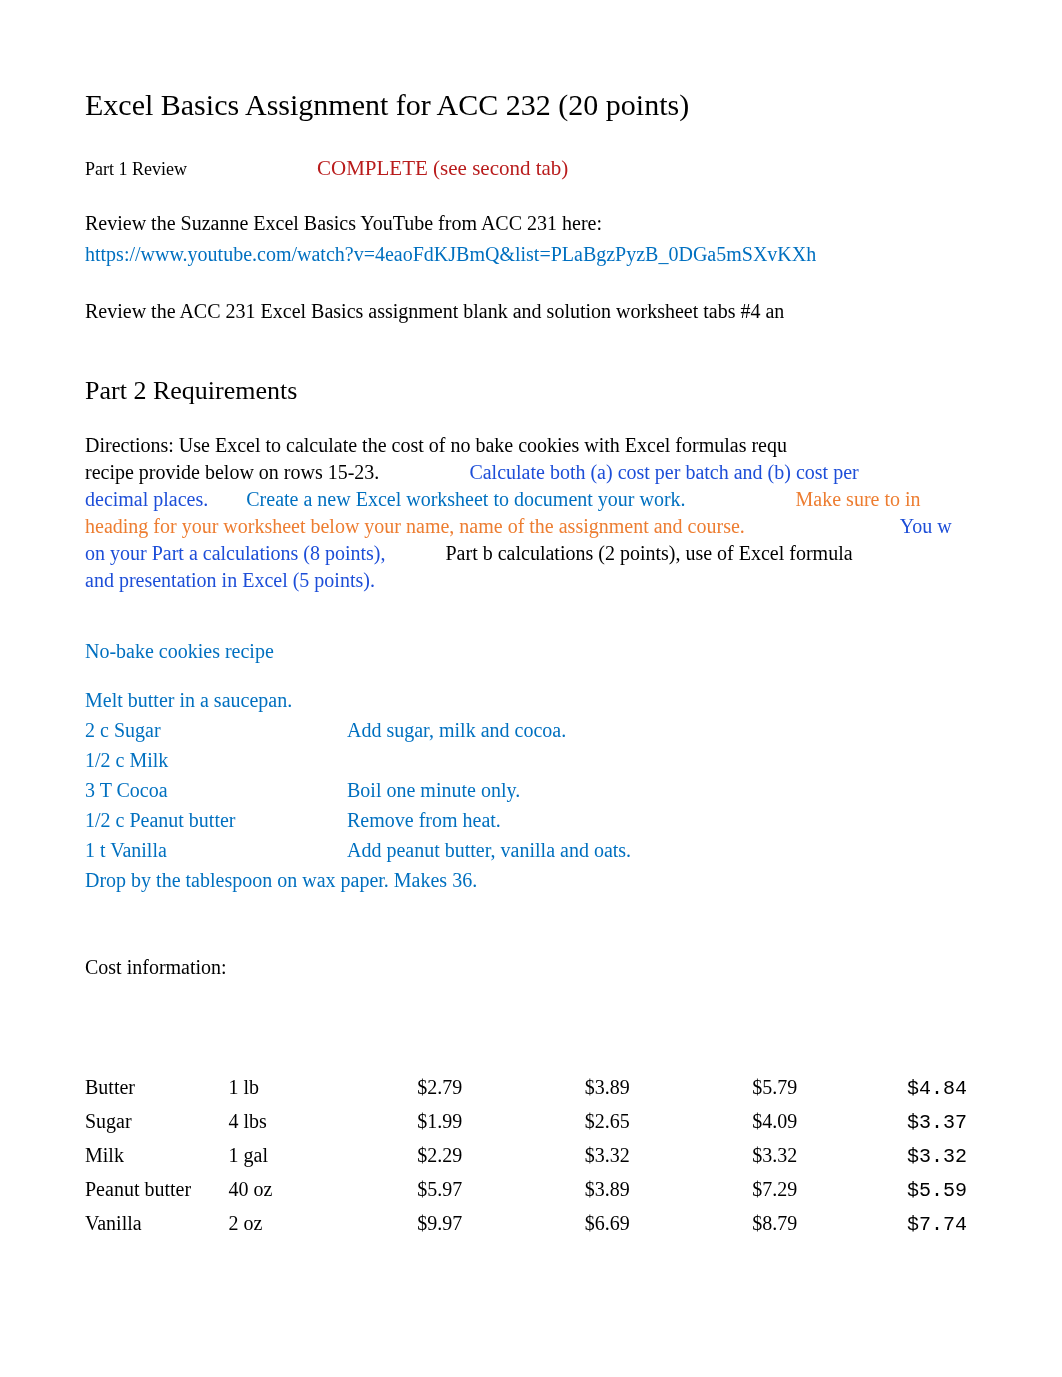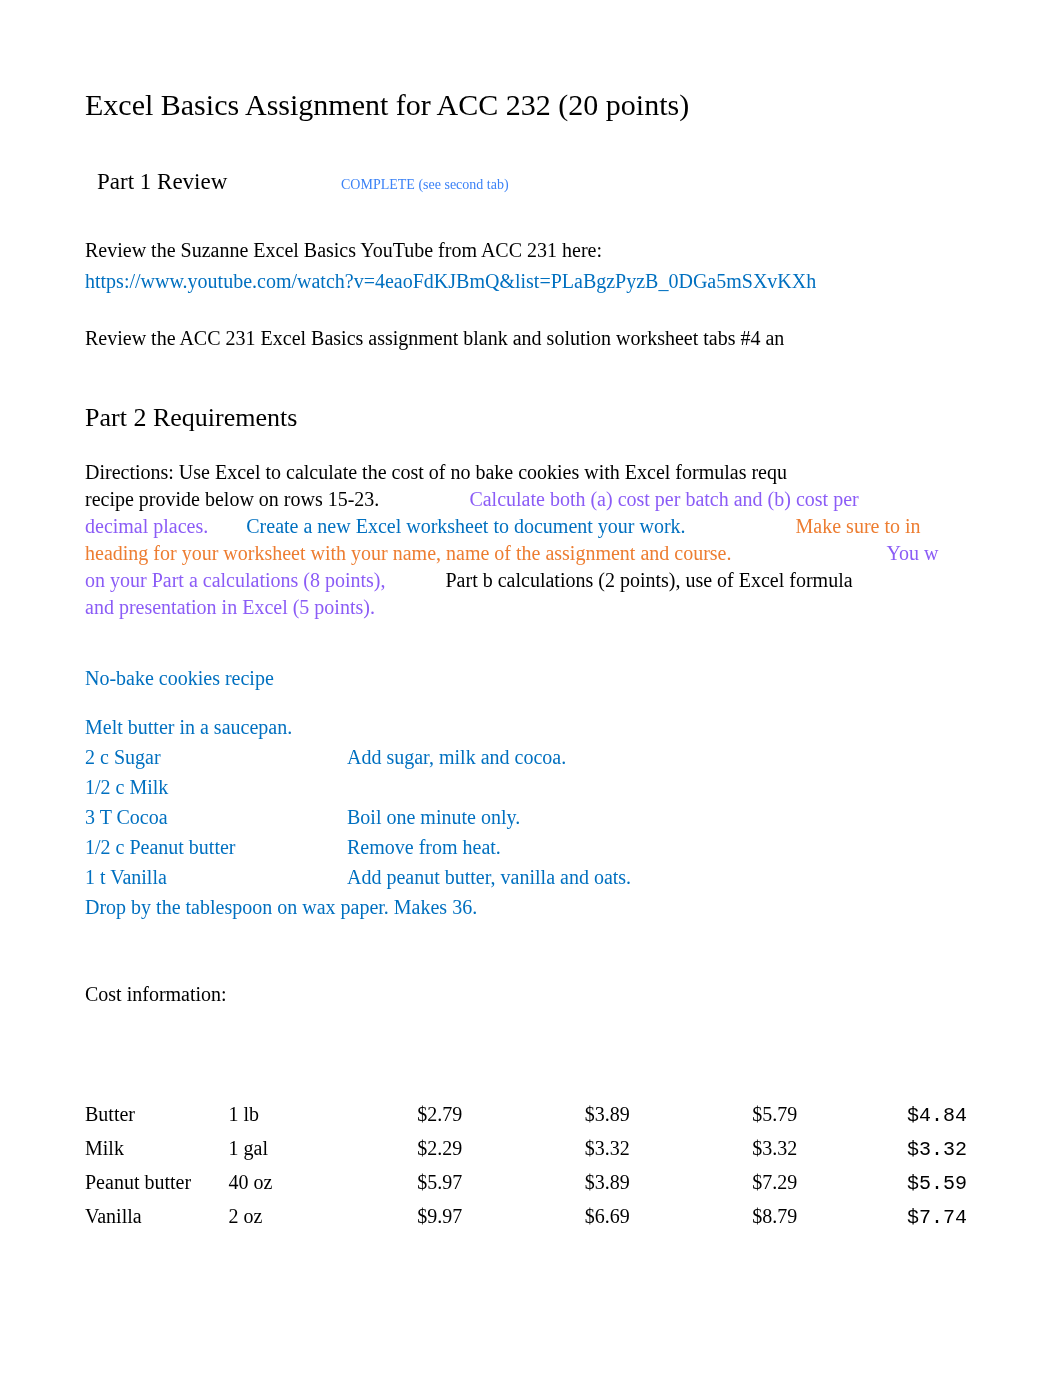--- a/index.html
+++ b/index.html
@@ -17,46 +17,46 @@
     font-size: 30px;
     font-weight: normal;
     margin: 0 0 28px 0;
   }
   .subhead-row {
     display: flex;
     align-items: baseline;
     margin-bottom: 28px;
   }
   h2.subhead {
-    font-size: 23px;
+    font-size: 18px;
     font-weight: normal;
-    margin: 12px;
+    margin: 0;
     width: 232px;
   }
   .complete-note {
-    color: #3b82f6;
-    font-size: 14px;
+    color: #b91c1c;
+    font-size: 21px;
   }
   .para {
     margin: 0 0 4px 0;
   }
   .link {
     color: #0070c0;
   }
   .gap { height: 26px; }
   .gap-lg { height: 44px; }
   h2.part2 {
     font-size: 26px;
     font-weight: normal;
     margin: 0 0 24px 0;
   }
   .directions {
     line-height: 1.35;
   }
-  .red { color: #8b5cf6; }
+  .red { color: #1d4ed8; }
   .blue { color: #0070c0; }
   .darkorange { color: #ed7d31; }
   .recipe-title {
     color: #0070c0;
     margin-bottom: 22px;
   }
   .recipe-row {
     display: flex;
     margin-bottom: 3px;
   }
@@ -111,21 +111,21 @@
   <div>
     <span>Directions:       Use Excel to calculate the cost of no bake cookies with Excel formulas requ</span>
   </div>
   <div>
     <span>recipe provide below on rows 15-23.</span><span style="display:inline-block;width:90px;"></span><span class="red">Calculate both (a) cost per batch and (b) cost per</span>
   </div>
   <div>
     <span class="red">decimal places.</span><span style="display:inline-block;width:38px;"></span><span class="blue">Create a new Excel worksheet to document your work.</span><span style="display:inline-block;width:110px;"></span><span class="darkorange">Make sure to in</span>
   </div>
   <div>
-    <span class="darkorange">heading for your worksheet with your name, name of the assignment and course.</span><span style="display:inline-block;width:155px;"></span><span class="red">You w</span>
+    <span class="darkorange">heading for your worksheet below your name, name of the assignment and course.</span><span style="display:inline-block;width:155px;"></span><span class="red">You w</span>
   </div>
   <div>
     <span class="red">on your Part a calculations (8 points),</span><span style="display:inline-block;width:60px;"></span><span>Part b calculations (2 points), use of Excel formula</span>
   </div>
   <div>
     <span class="red">and presentation in Excel (5 points).</span>
   </div>
 </div>
 
 <div class="gap-lg"></div>
@@ -166,20 +166,28 @@
   <tbody id="cost-rows">
       <tr>
         <td class="col-ing">Butter</td>
         <td class="col-size">1 lb</td>
         <td class="col-p">$2.79</td>
         <td class="col-p">$3.89</td>
         <td class="col-p">$5.79</td>
         <td class="col-p-last">$4.84</td>
       </tr>
       <tr>
+        <td class="col-ing">Sugar</td>
+        <td class="col-size">4 lbs</td>
+        <td class="col-p">$1.99</td>
+        <td class="col-p">$2.65</td>
+        <td class="col-p">$4.09</td>
+        <td class="col-p-last">$3.37</td>
+      </tr>
+      <tr>
         <td class="col-ing">Milk</td>
         <td class="col-size">1 gal</td>
         <td class="col-p">$2.29</td>
         <td class="col-p">$3.32</td>
         <td class="col-p">$3.32</td>
         <td class="col-p-last">$3.32</td>
       </tr>
       <tr>
         <td class="col-ing">Peanut butter</td>
         <td class="col-size">40 oz</td>

